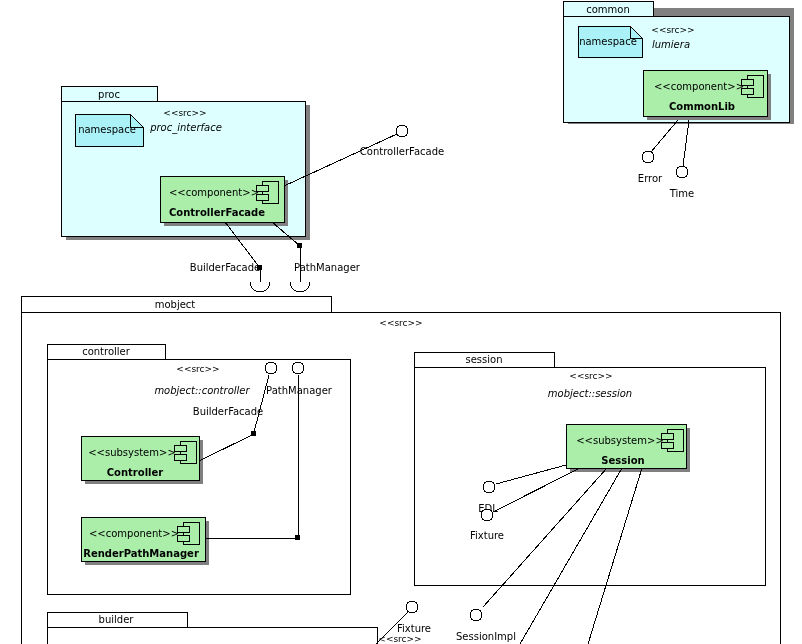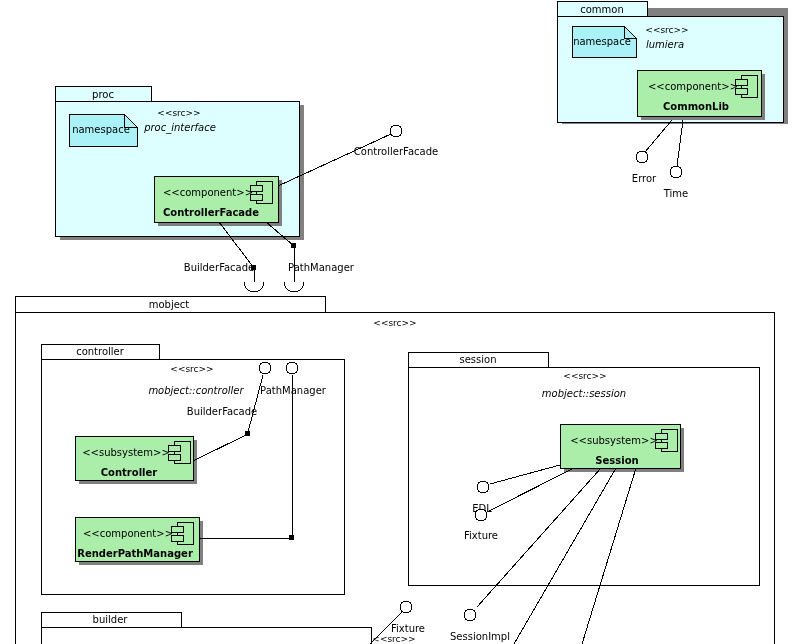--- a/index.html
+++ b/index.html
@@ -10,21 +10,21 @@
   }
   body {
     width: 802px;
     height: 644px;
     position: relative;
     overflow: hidden;
     font-family: "DejaVu Sans", "Liberation Sans", sans-serif;
   }
   #canvas {
     position: absolute;
-    left: 4px; top: 0;
+    left: 10px; top: 0;
     width: 676px;
     height: 644px;
   }
   svg.diagram {
     position: absolute;
     left: 0; top: 0;
     width: 802px;
     height: 644px;
     shape-rendering: crispEdges;
   }

